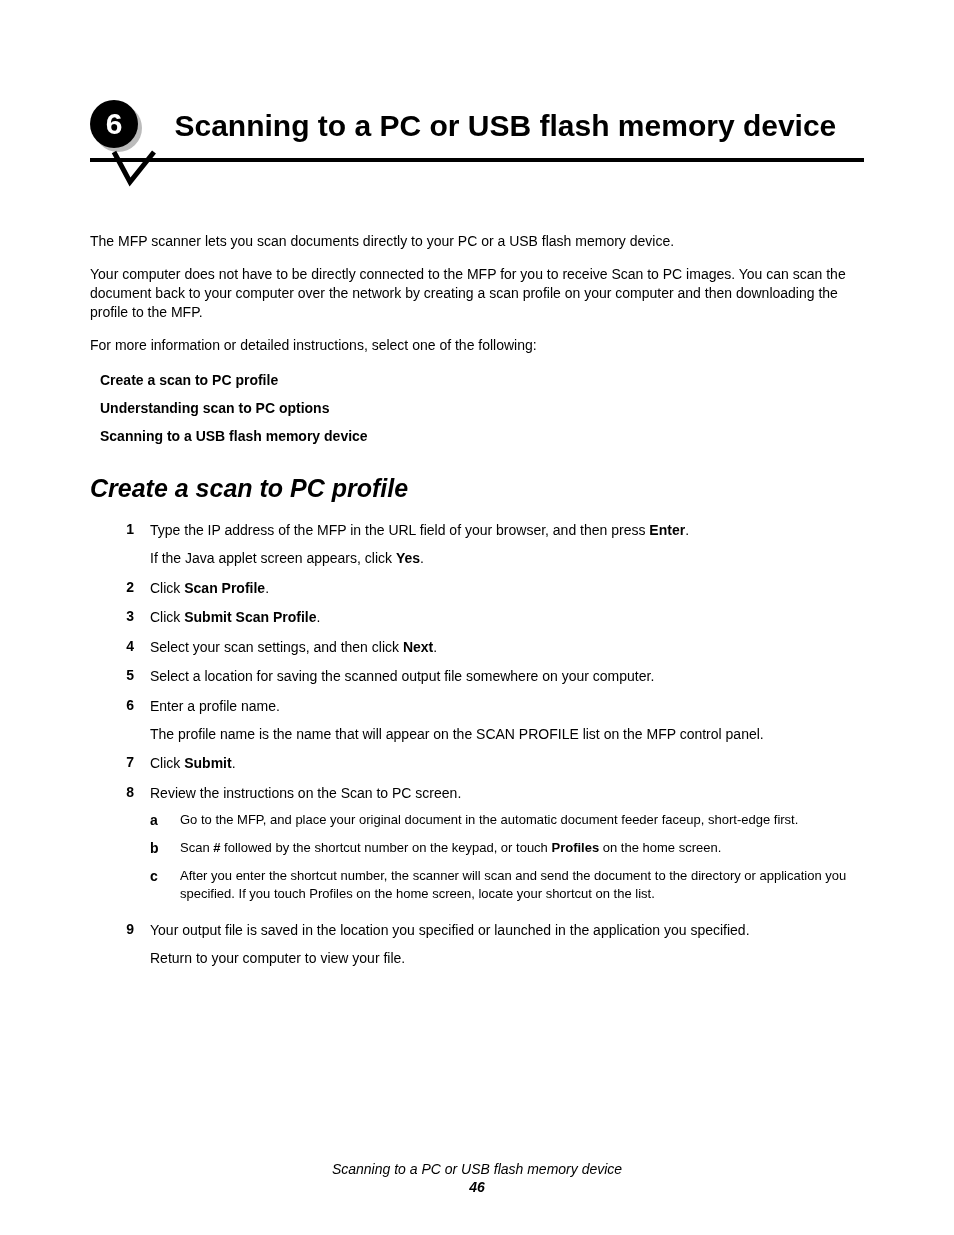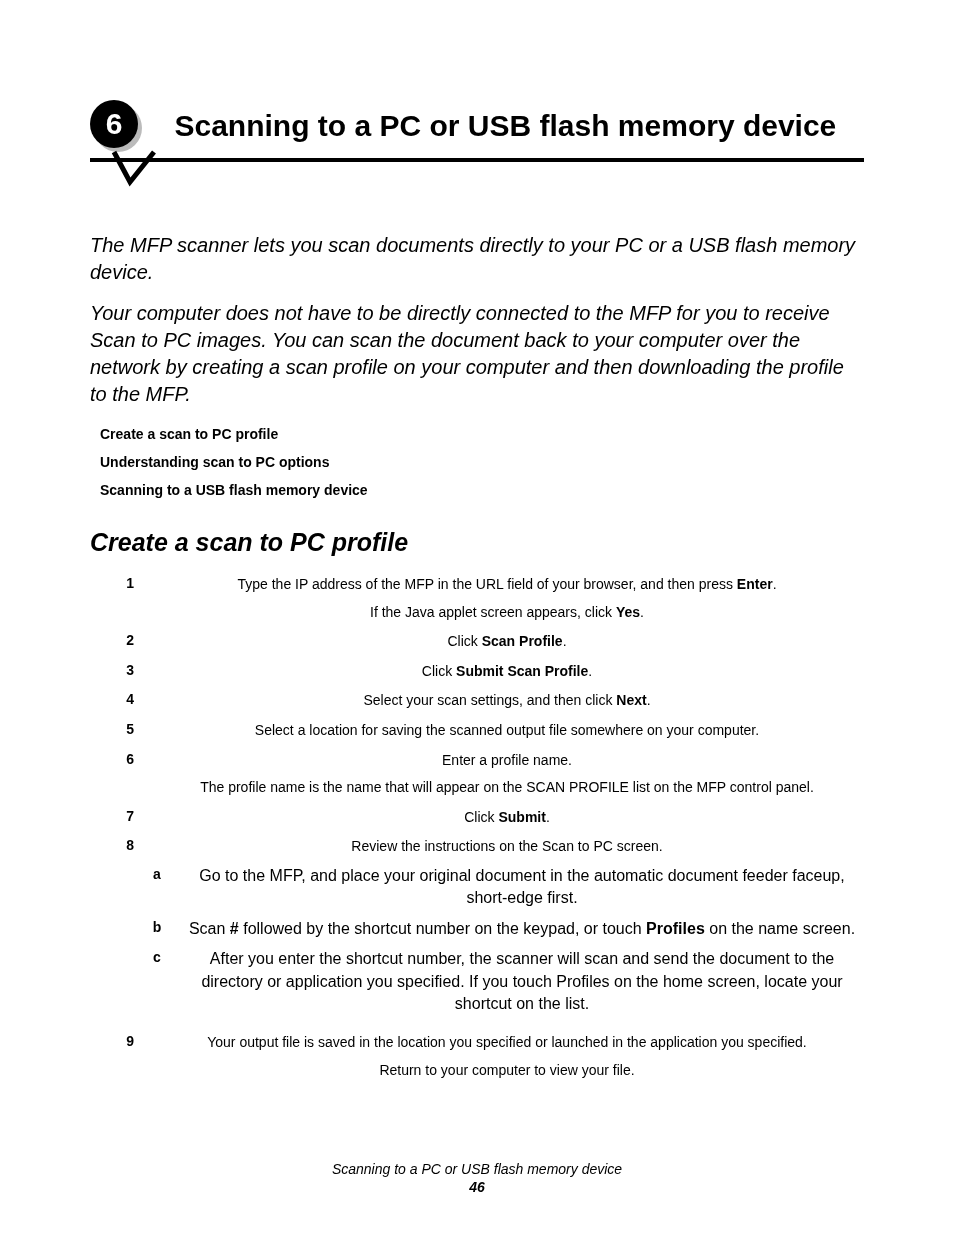--- a/index.html
+++ b/index.html
@@ -56,24 +56,23 @@
     border-top: 4px solid #000;
     margin-top: 6px;
   }
   .pointer {
     position: absolute;
     top: 48px;
     left: 20px;
   }
   .pointer svg { display: block; }
   .intro p {
-    font-size: 20px;
+    font-size: 14px;
     line-height: 1.35;
     margin-bottom: 14px;
-    font-style: italic;
   }
   .toc {
     margin: 18px 0 30px 10px;
   }
   .toc .toc-item {
     font-size: 14px;
     font-weight: bold;
     margin-bottom: 12px;
   }
   .section-heading {
@@ -93,41 +92,40 @@
   .step-num {
     font-weight: bold;
     font-size: 14px;
     min-width: 16px;
     text-align: right;
   }
   .step-body {
     flex: 1;
     font-size: 14px;
     line-height: 1.4;
-    text-align: center;
   }
   .step-body p { margin-bottom: 8px; }
   .step-body p:last-child { margin-bottom: 0; }
   .substeps {
     margin-top: 8px;
     margin-left: 0;
   }
   .substep {
     display: flex;
     gap: 16px;
     margin-bottom: 8px;
   }
   .sub-letter {
     font-weight: bold;
     font-size: 14px;
     min-width: 14px;
   }
   .sub-body {
     flex: 1;
-    font-size: 16px;
+    font-size: 13px;
     line-height: 1.4;
   }
   .footer {
     position: absolute;
     bottom: 40px;
     left: 0; right: 0;
     text-align: center;
     font-style: italic;
     font-size: 14px;
   }
@@ -151,20 +149,21 @@
   <div class="pointer">
     <svg width="48" height="42" viewBox="0 0 48 42">
       <polyline points="4,4 20,34 44,4" fill="none" stroke="#000" stroke-width="5" stroke-linejoin="miter" stroke-linecap="butt"></polyline>
     </svg>
   </div>
 </div>
 
 <div class="intro">
   <p>The MFP scanner lets you scan documents directly to your PC or a USB flash memory device.</p>
   <p>Your computer does not have to be directly connected to the MFP for you to receive Scan to PC images. You can scan the document back to your computer over the network by creating a scan profile on your computer and then downloading the profile to the MFP.</p>
+  <p>For more information or detailed instructions, select one of the following:</p>
 </div>
 
 <div class="toc">
   <div class="toc-item">Create a scan to PC profile</div>
   <div class="toc-item">Understanding scan to PC options</div>
   <div class="toc-item">Scanning to a USB flash memory device</div>
 </div>
 
 <h2 class="section-heading">Create a scan to PC profile</h2>
 
@@ -226,21 +225,21 @@
     <div class="step-body">
       <p>Review the instructions on the Scan to PC screen.</p>
       <div class="substeps">
         <div class="substep">
           <div class="sub-letter">a</div>
           <div class="sub-body">Go to the MFP, and place your original document in the automatic document feeder faceup, short-edge first.</div>
         </div>
         <div class="substep">
           <div class="sub-letter">b</div>
           <div class="sub-body">
-            <span>Scan </span><b>#</b><span> followed by the shortcut number on the keypad, or touch </span><b>Profiles</b><span> on the name screen.</span>
+            <span>Scan </span><b>#</b><span> followed by the shortcut number on the keypad, or touch </span><b>Profiles</b><span> on the home screen.</span>
           </div>
         </div>
         <div class="substep">
           <div class="sub-letter">c</div>
           <div class="sub-body">After you enter the shortcut number, the scanner will scan and send the document to the directory or application you specified. If you touch Profiles on the home screen, locate your shortcut on the list.</div>
         </div>
       </div>
     </div>
   </div>
 

